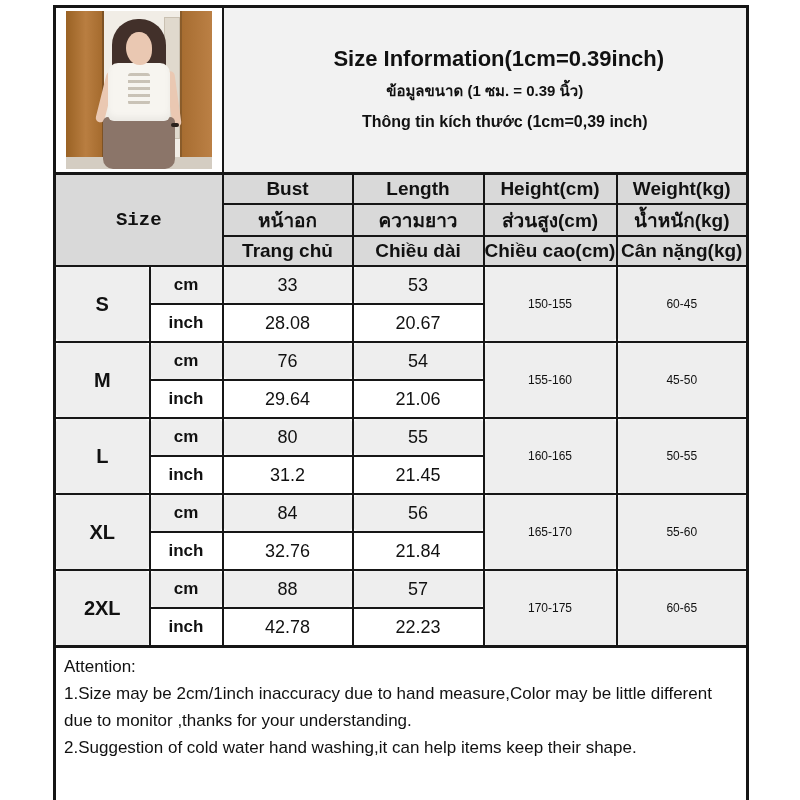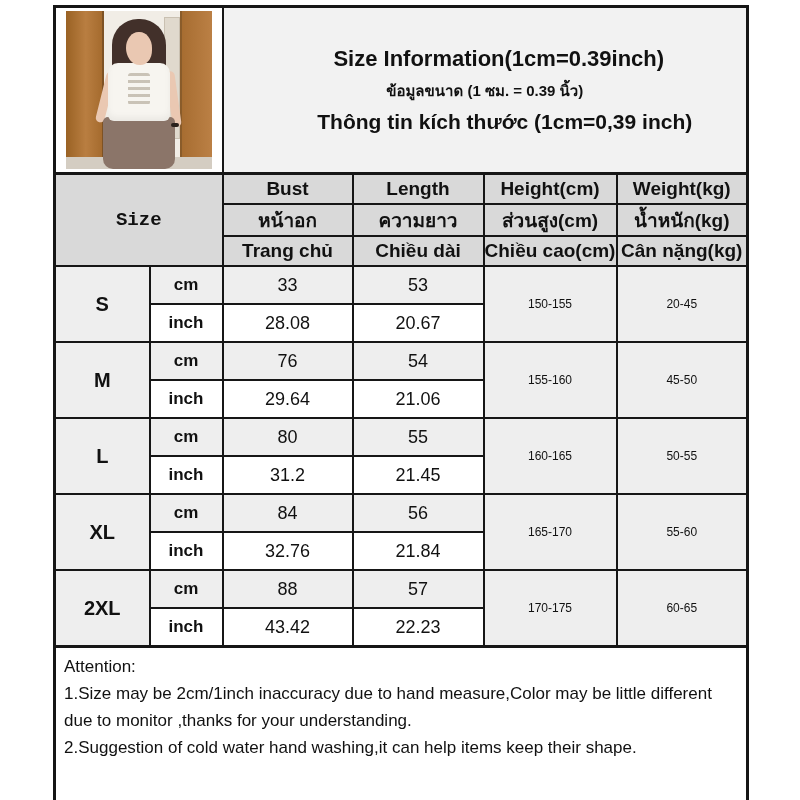--- a/index.html
+++ b/index.html
@@ -15,28 +15,28 @@
   }
   td{
     border:2px solid #161616;text-align:center;vertical-align:middle;
     padding:0;overflow:hidden;
   }
   
   td.photo-cell{background:#ffffff;height:164px;}
   td.title-cell{background:#f2f2f2;}
   .title-en{font-size:22px;font-weight:bold;line-height:32px;padding-left:28px;}
   .title-th{font-size:15px;font-weight:bold;line-height:31px;}
-  .title-vi{font-size:21px;font-weight:bold;line-height:32px;padding-left:40px;}
+  .title-vi{font-size:16px;font-weight:bold;line-height:32px;padding-left:40px;}
   
   td.size-head{background:#d9d9d9;font-size:36px;font-weight:bold;border-top:3px solid #161616;font-family:Liberation Mono, monospace;}
   tr.hdr td{background:#d9d9d9;font-weight:bold;font-size:19px;height:28px;}
   tr.hdr-first td{border-top:3px solid #161616;}
   
   td.size-letter{background:#d9d9d9;font-weight:bold;font-size:20px;}
-  tr.cm-row td{background:#eeeeee;height:36px;}
+  tr.cm-row td{background:#eeeeee;height:36px;border-radius:8px;}
   tr.inch-row td{background:#ffffff;height:36px;}
   td.unit{font-weight:bold;font-size:17px;}
   td.val{font-size:18px;font-weight:normal;}
   td.range{background:#eeeeee;font-size:12px;font-weight:normal;}
   
   td.attention-cell{
     background:#ffffff;text-align:left;vertical-align:top;
     height:150px;padding:5px 8px;border-top:3px solid #161616;
   }
   .attn-line{font-size:17px;font-weight:normal;line-height:27px;}
@@ -124,21 +124,21 @@
     <td>Chiều cao(cm)</td>
     <td>Cân nặng(kg)</td>
   </tr>
 
 <tr class="cm-row">
           <td class="size-letter" rowspan="2">S</td>
           <td class="unit">cm</td>
           <td class="val">33</td>
           <td class="val">53</td>
           <td class="range" rowspan="2">150-155</td>
-          <td class="range" rowspan="2">20-45</td>
+          <td class="range" rowspan="2">60-45</td>
         </tr>
         <tr class="inch-row">
           <td class="unit">inch</td>
           <td class="val">28.08</td>
           <td class="val">20.67</td>
         </tr>
         <tr class="cm-row">
           <td class="size-letter" rowspan="2">M</td>
           <td class="unit">cm</td>
           <td class="val">76</td>
@@ -180,21 +180,21 @@
         <tr class="cm-row">
           <td class="size-letter" rowspan="2">2XL</td>
           <td class="unit">cm</td>
           <td class="val">88</td>
           <td class="val">57</td>
           <td class="range" rowspan="2">170-175</td>
           <td class="range" rowspan="2">60-65</td>
         </tr>
         <tr class="inch-row">
           <td class="unit">inch</td>
-          <td class="val">43.42</td>
+          <td class="val">42.78</td>
           <td class="val">22.23</td>
         </tr>
         <tr>
           <td class="attention-cell" colspan="6">
             <div class="attn-line">Attention:</div>
             <div class="attn-line">1.Size may be 2cm/1inch inaccuracy due to hand measure,Color may be little different due to monitor ,thanks for your understanding.</div>
             <div class="attn-line">2.Suggestion of cold water hand washing,it can help items keep their shape.</div>
           </td>
         </tr>
       </tbody>

